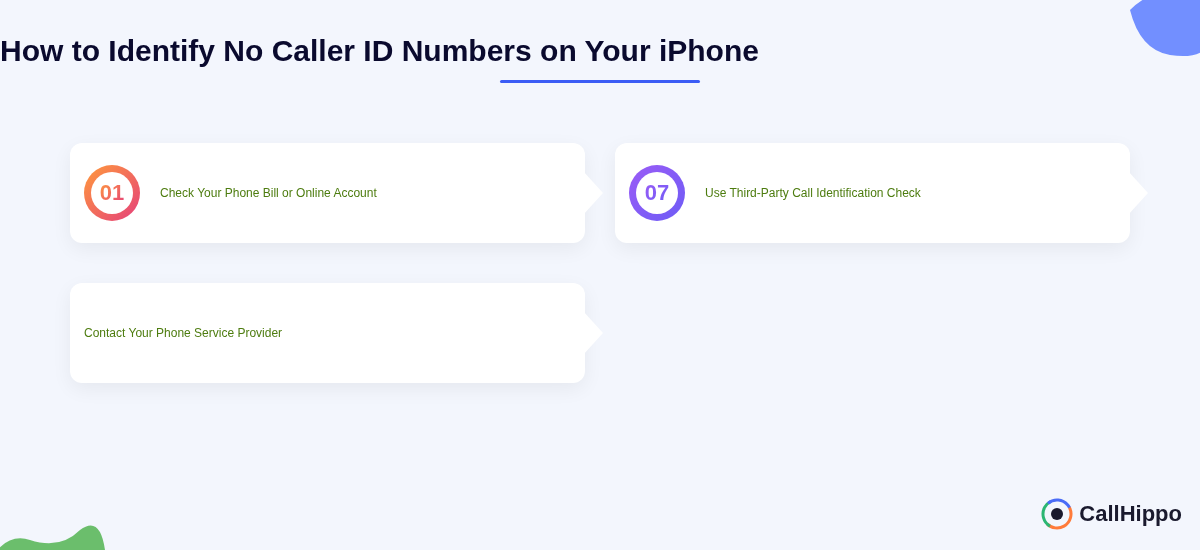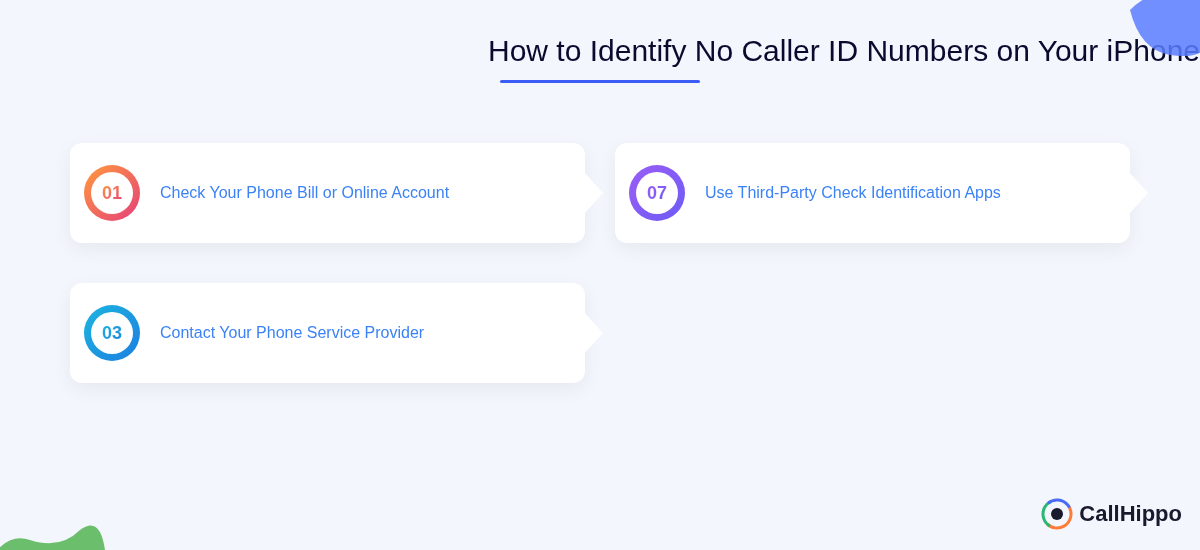--- a/index.html
+++ b/index.html
@@ -19,23 +19,23 @@
       height: 120px;
     }
     .corner-bottom-left {
       position: absolute;
       bottom: -40px;
       left: -30px;
       width: 140px;
       height: 100px;
     }
     .title {
-      text-align: right;
+      text-align: left;
       font-size: 30px;
-      font-weight: 400;
+      font-weight: 700;
       color: #0a0a2e;
       padding-top: 34px;
     }
     .underline {
       width: 200px;
       height: 3px;
       background: #3b5cf5;
       margin: 12px auto 0;
       border-radius: 2px;
     }
@@ -90,25 +90,25 @@
       justify-content: center;
     }
     .badge-1 { background: linear-gradient(135deg, #ff9a3c, #e5407b); }
     .badge-1 .num { background: linear-gradient(135deg, #ff9a3c, #e5407b); -webkit-background-clip: text; -webkit-text-fill-color: transparent; }
     .badge-2 { background: linear-gradient(135deg, #9b5cf6, #6d5cf6); }
     .badge-2 .num { background: linear-gradient(135deg, #9b5cf6, #6d5cf6); -webkit-background-clip: text; -webkit-text-fill-color: transparent; }
     .badge-3 { background: linear-gradient(135deg, #1cb5e0, #1c7fe0); }
     .badge-3 .num { background: linear-gradient(135deg, #1cb5e0, #1c7fe0); -webkit-background-clip: text; -webkit-text-fill-color: transparent; }
     .badge-4 { background: linear-gradient(135deg, #e048a5, #e5407b); }
     .badge-4 .num { background: linear-gradient(135deg, #e048a5, #e5407b); -webkit-background-clip: text; -webkit-text-fill-color: transparent; }
-    .num { font-weight: 700; font-size: 18px; }
+    .num { font-weight: 700; font-size: 22px; }
     .card-text {
-      font-size: 16px;
+      font-size: 12px;
       font-weight: 500;
-      color: #3b82f6;
+      color: #4d7c0f;
       line-height: 1.35;
     }
     .logo-wrap {
       position: absolute;
       bottom: 20px;
       right: 18px;
       display: flex;
       align-items: center;
       gap: 6px;
     }
@@ -149,29 +149,24 @@
     </div>
     <div class="card-text">Check Your Phone Bill or Online Account</div>
   </div>
 
   <div class="card">
     <div class="badge badge-2">
       <div class="badge-inner">
           <span class="num">07</span>
         </div>
     </div>
-    <div class="card-text">Use Third-Party Check Identification Apps</div>
+    <div class="card-text">Use Third-Party Call Identification Check</div>
   </div>
 
   <div class="card">
-    <div class="badge badge-3">
-      <div class="badge-inner">
-          <span class="num">03</span>
-        </div>
-    </div>
     <div class="card-text">Contact Your Phone Service Provider</div>
   </div>
 
 
 </div>
 
 <div class="logo-wrap">
   <span class="logo-icon">
     <svg viewBox="0 0 32 32">
       <circle cx="16" cy="16" r="14" fill="none" stroke="#ff7b3a" stroke-width="3" stroke-dasharray="40 60" transform="rotate(-30 16 16)"></circle>

